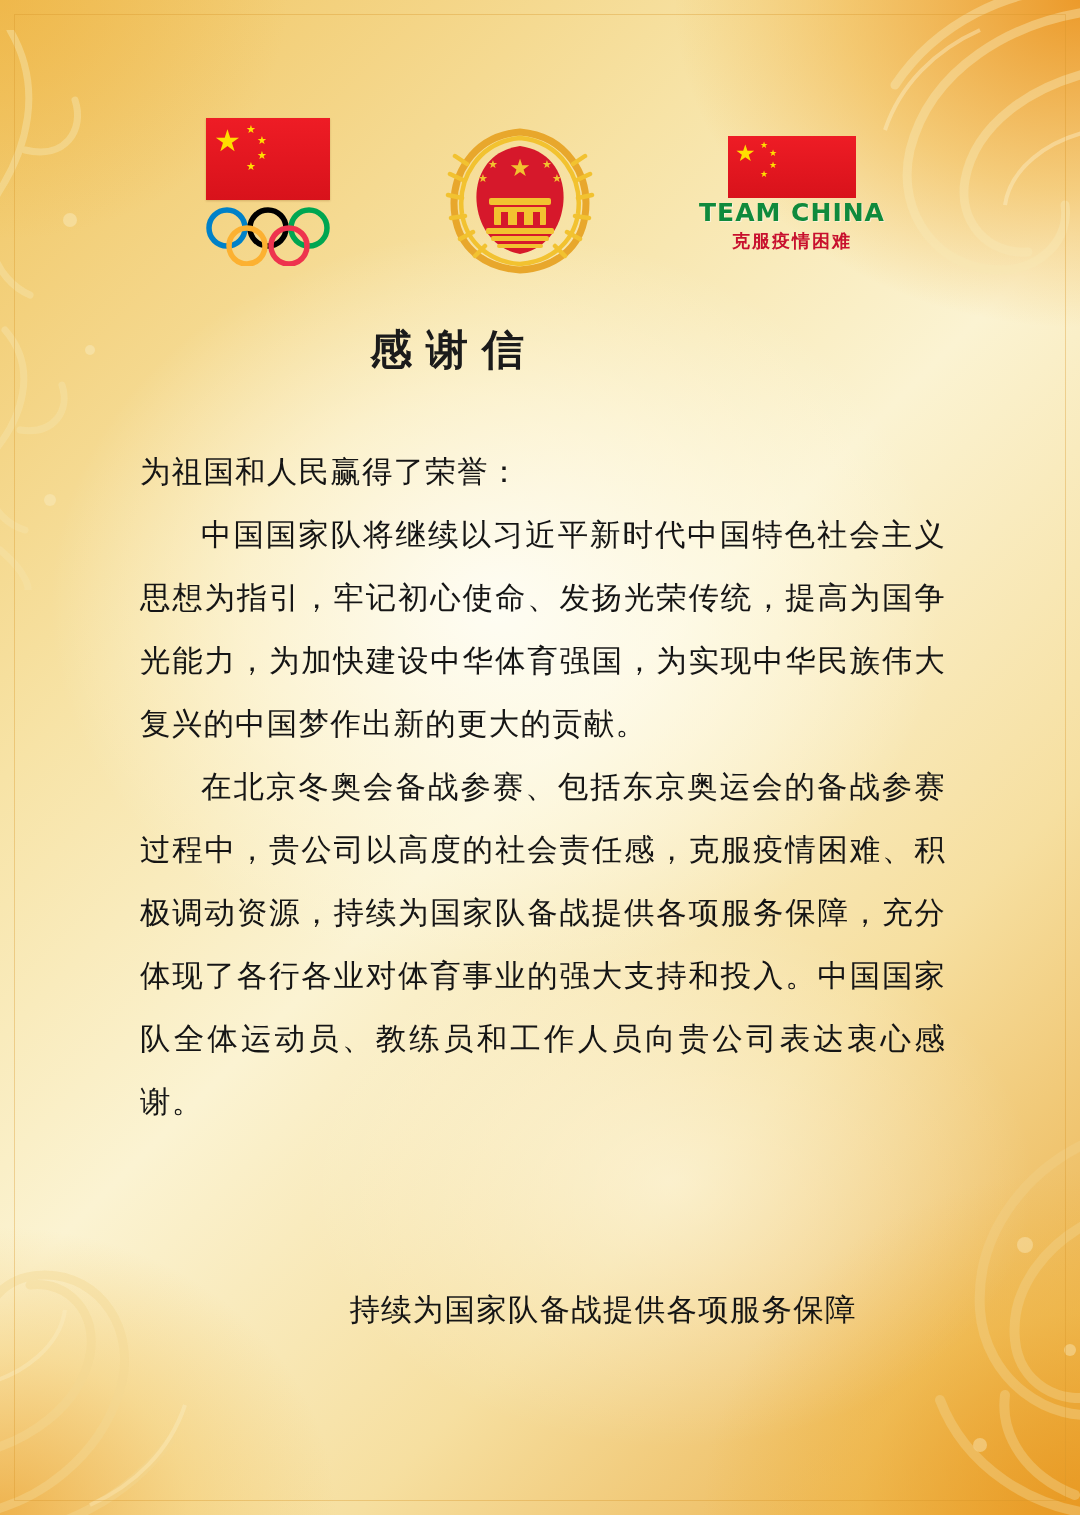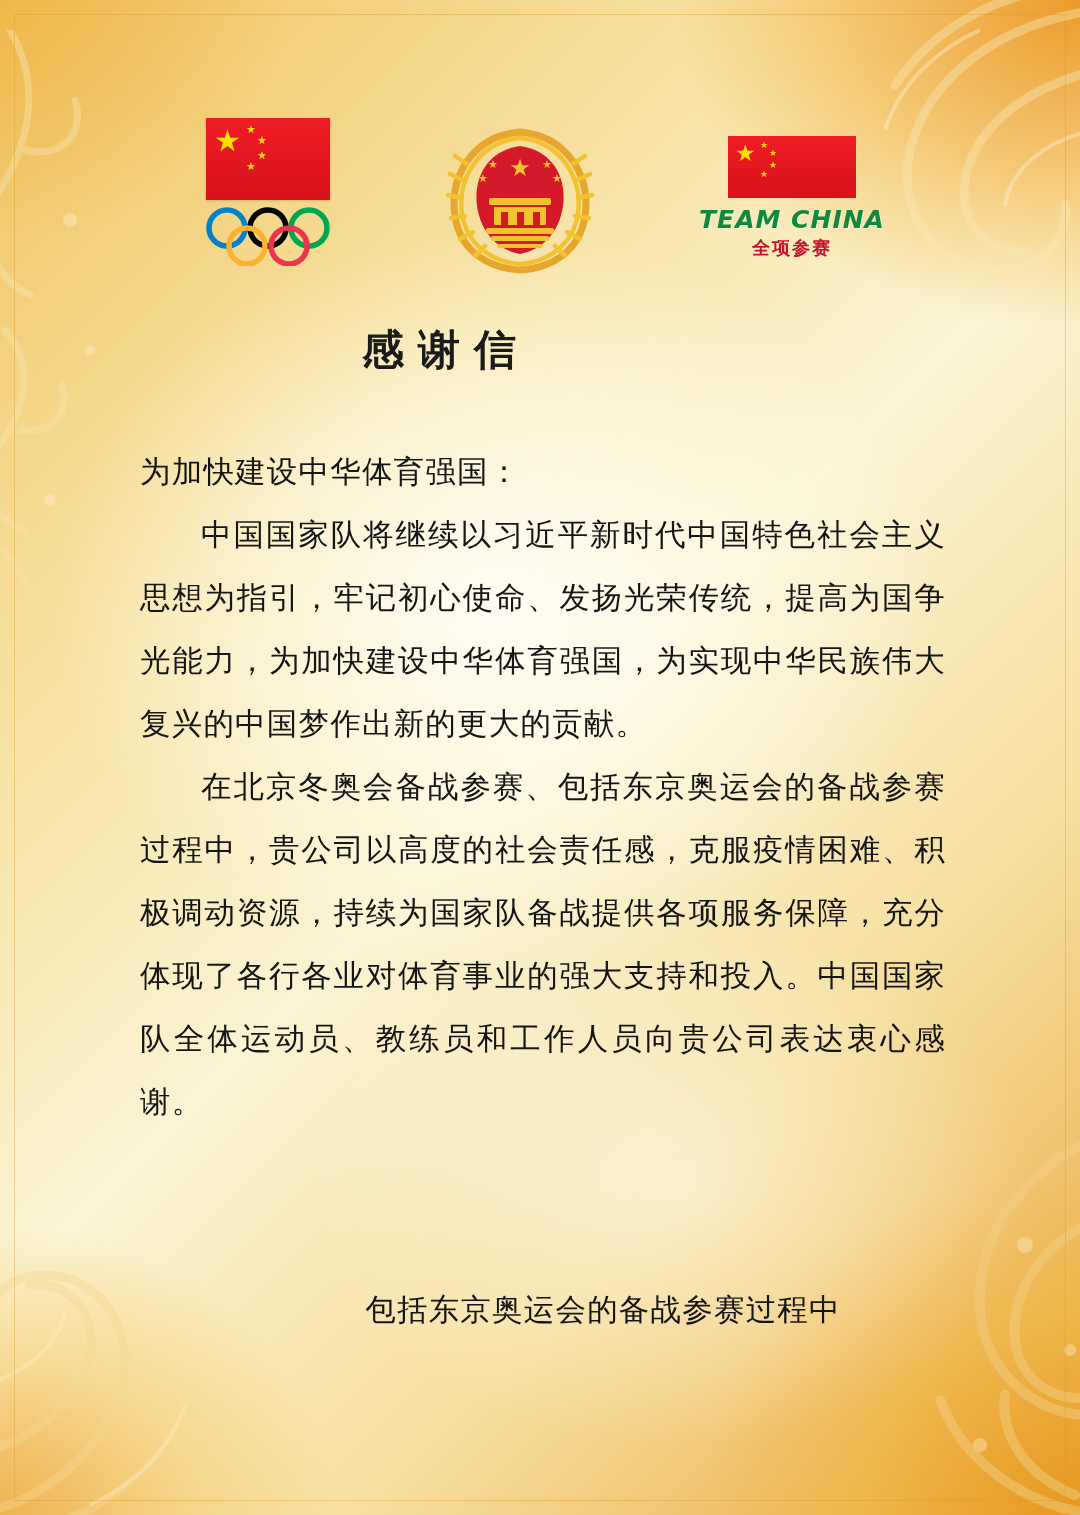--- a/index.html
+++ b/index.html
@@ -121,24 +121,22 @@
     background: linear-gradient(180deg, #ee1c25 0%, #d8121b 100%);
   }
   .tc-flag .star { position: absolute; color: #ffde00; line-height: 1; font-family: "DejaVu Sans", sans-serif; }
   .tc-flag .s-big { left: 7px; top: 6px; font-size: 23px; }
   .tc-flag .s1 { left: 32px; top: 5px;  font-size: 9px; }
   .tc-flag .s2 { left: 41px; top: 13px; font-size: 9px; }
   .tc-flag .s3 { left: 41px; top: 25px; font-size: 9px; }
   .tc-flag .s4 { left: 32px; top: 34px; font-size: 9px; }
 
   .tc-en {
-    margin-top: 7px;
     font-family: "DejaVu Sans", sans-serif;
     font-weight: bold;
-    font-style: italic;
     font-size: 25px;
     letter-spacing: 1px;
     color: #0f8a3c;
     text-shadow: 1px 1px 0 rgba(255,255,255,0.5);
     white-space: nowrap;
     text-align: right;
   }
   .tc-cn {
     margin-top: 2px;
     font-family: "Liberation Sans", sans-serif;
@@ -146,21 +144,21 @@
     font-size: 18px;
     letter-spacing: 2px;
     color: #c8102e;
     white-space: nowrap;
   }
 
   
   .letter-title {
     position: absolute;
     top: 322px;
-    left: 0;
+    left: 8px;
     width: 892px;
     text-align: center;
     font-family: "DejaVu Serif", serif;
     font-weight: bold;
     font-size: 42px;
     letter-spacing: 14px;
     color: #1b1b1b;
   }
 
   .letter-body {
@@ -326,29 +324,29 @@
 
       <div class="team-china">
         <div class="tc-flag">
           <span class="star s-big">★</span>
           <span class="star s1">★</span>
           <span class="star s2">★</span>
           <span class="star s3">★</span>
           <span class="star s4">★</span>
         </div>
         <div class="tc-en">TEAM CHINA</div>
-        <div class="tc-cn">全项参赛</div>
+        <div class="tc-cn">克服疫情困难</div>
       </div>
 
     </div>
 
     <div class="letter-title">感谢信</div>
 
     <div class="letter-body">
-      <p class="salutation">为加快建设中华体育强国：</p>
+      <p class="salutation">为祖国和人民赢得了荣誉：</p>
       <p class="para">中国国家队将继续以习近平新时代中国特色社会主义思想为指引，牢记初心使命、发扬光荣传统，提高为国争光能力，为加快建设中华体育强国，为实现中华民族伟大复兴的中国梦作出新的更大的贡献。</p>
       <p class="para">在北京冬奥会备战参赛、包括东京奥运会的备战参赛过程中，贵公司以高度的社会责任感，克服疫情困难、积极调动资源，持续为国家队备战提供各项服务保障，充分体现了各行各业对体育事业的强大支持和投入。中国国家队全体运动员、教练员和工作人员向贵公司表达衷心感谢。</p>
     </div>
 
-    <div class="signature">包括东京奥运会的备战参赛过程中</div>
+    <div class="signature">持续为国家队备战提供各项服务保障</div>
 
   </div>
 </div>
 
 </body></html>

